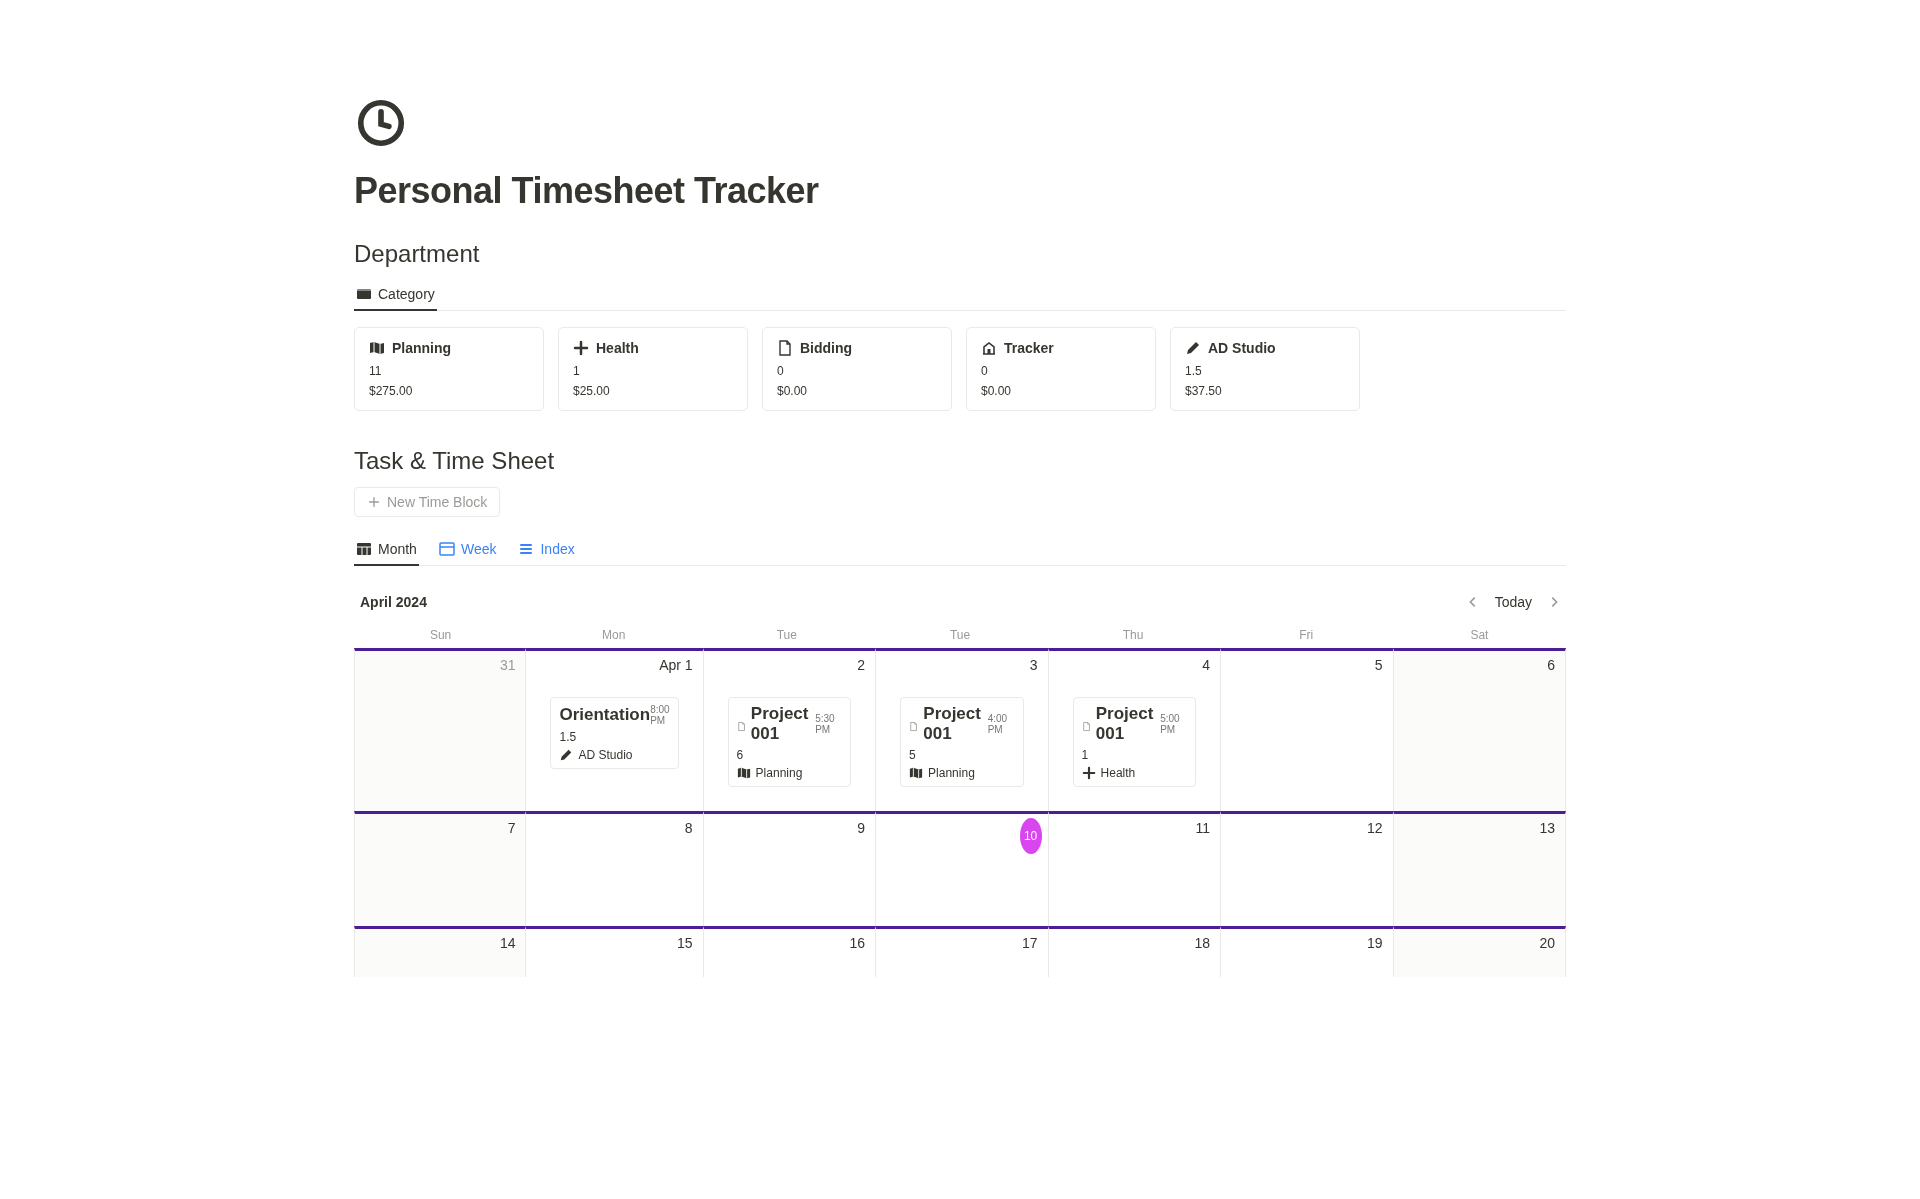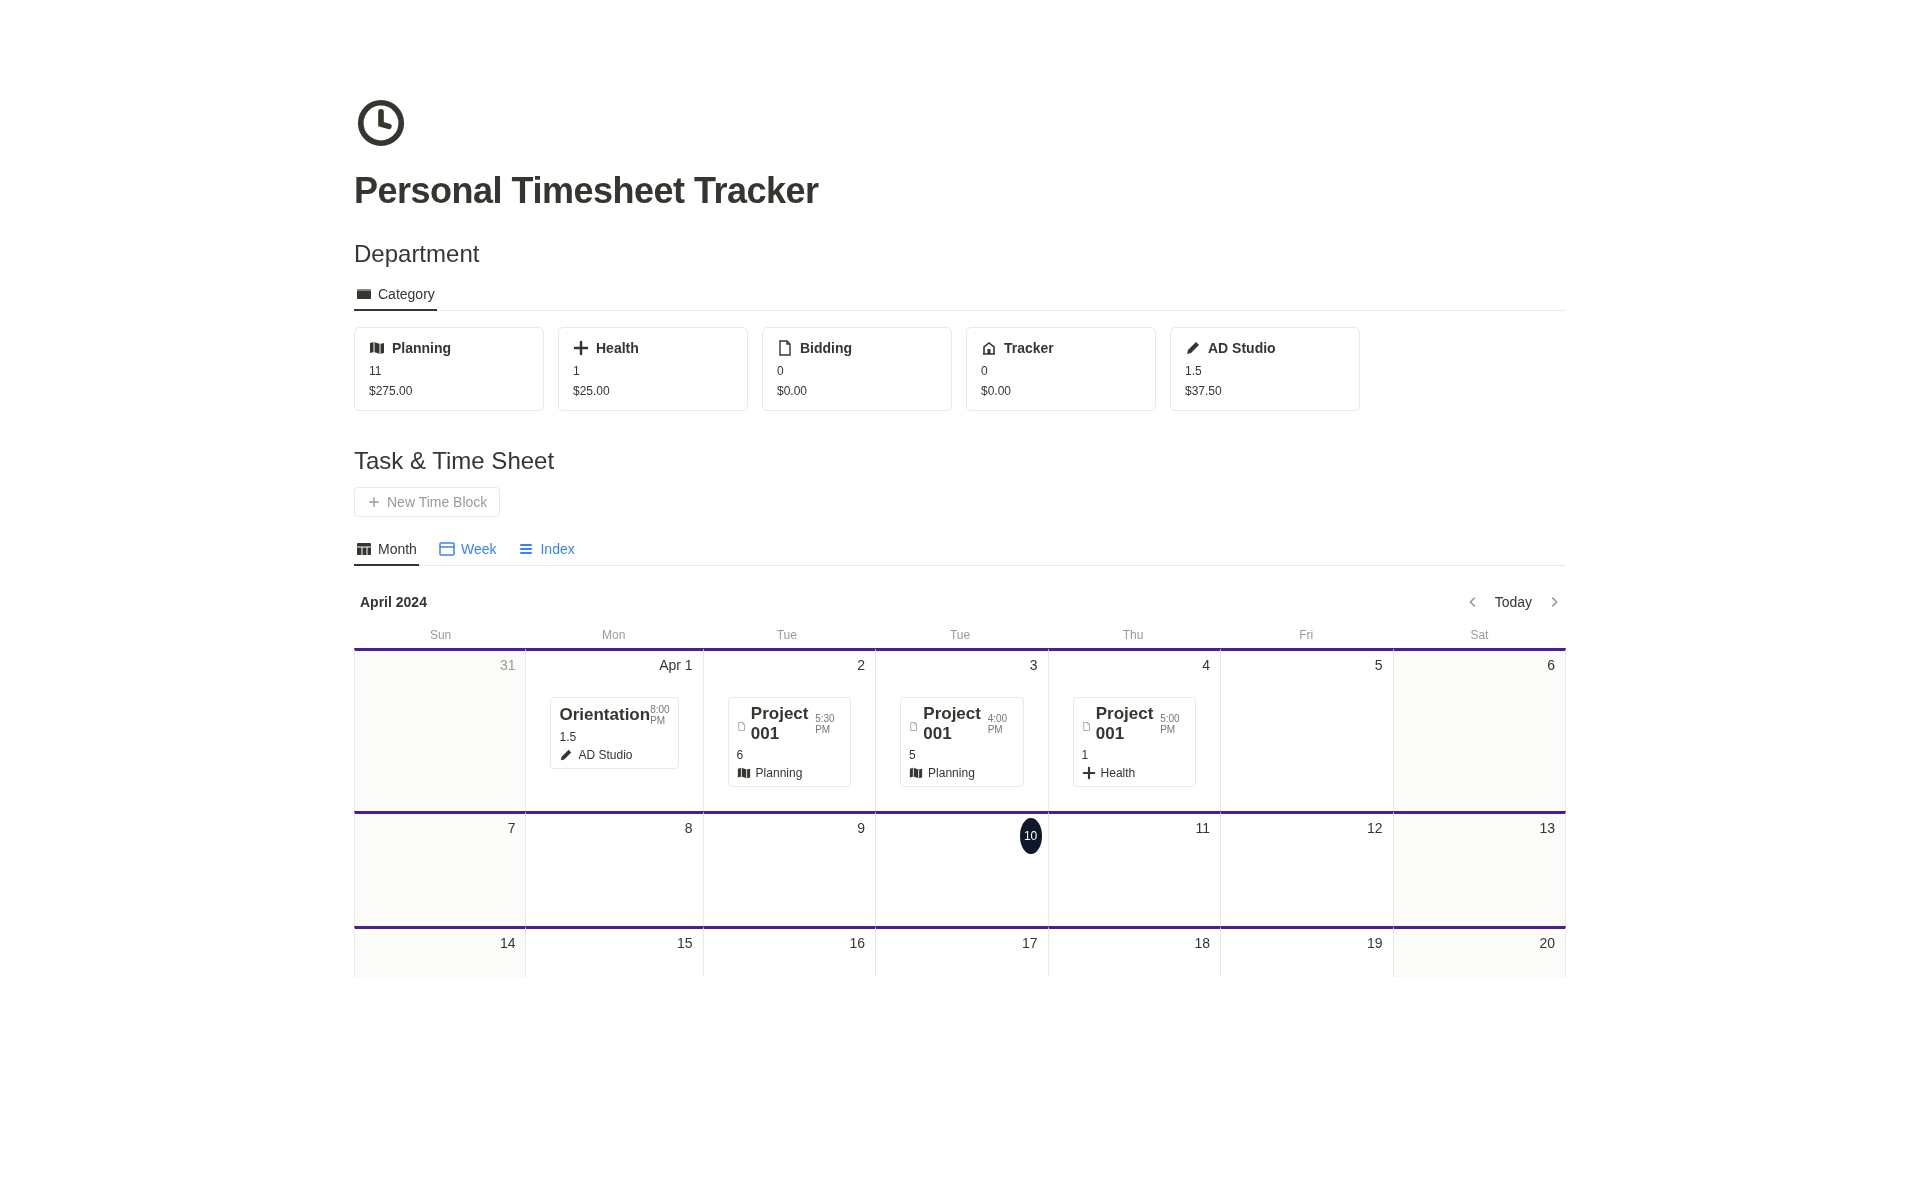--- a/index.html
+++ b/index.html
@@ -151,21 +151,21 @@
   .cal-cell:nth-child(7n) { background: #fbfbfa; }
   .cal-cell.short { min-height: 30px; }
   .cal-daynum {
     position: absolute;
     top: 6px; right: 10px;
     font-size: 14px;
     color: #37352f;
   }
   .cal-daynum.outside { color: #9b9a97; }
   .cal-daynum.today {
-    background: #0f172a;
+    background: #d946ef;
     color: #fff;
     border-radius: 50%;
     width: 22px; height: 36px;
     display: flex; align-items: center; justify-content: center;
     top: 4px; right: 6px;
     font-size: 12px;
   }
   .event {
     margin-top: 22px;
     border: 1px solid #e9e9e7;

